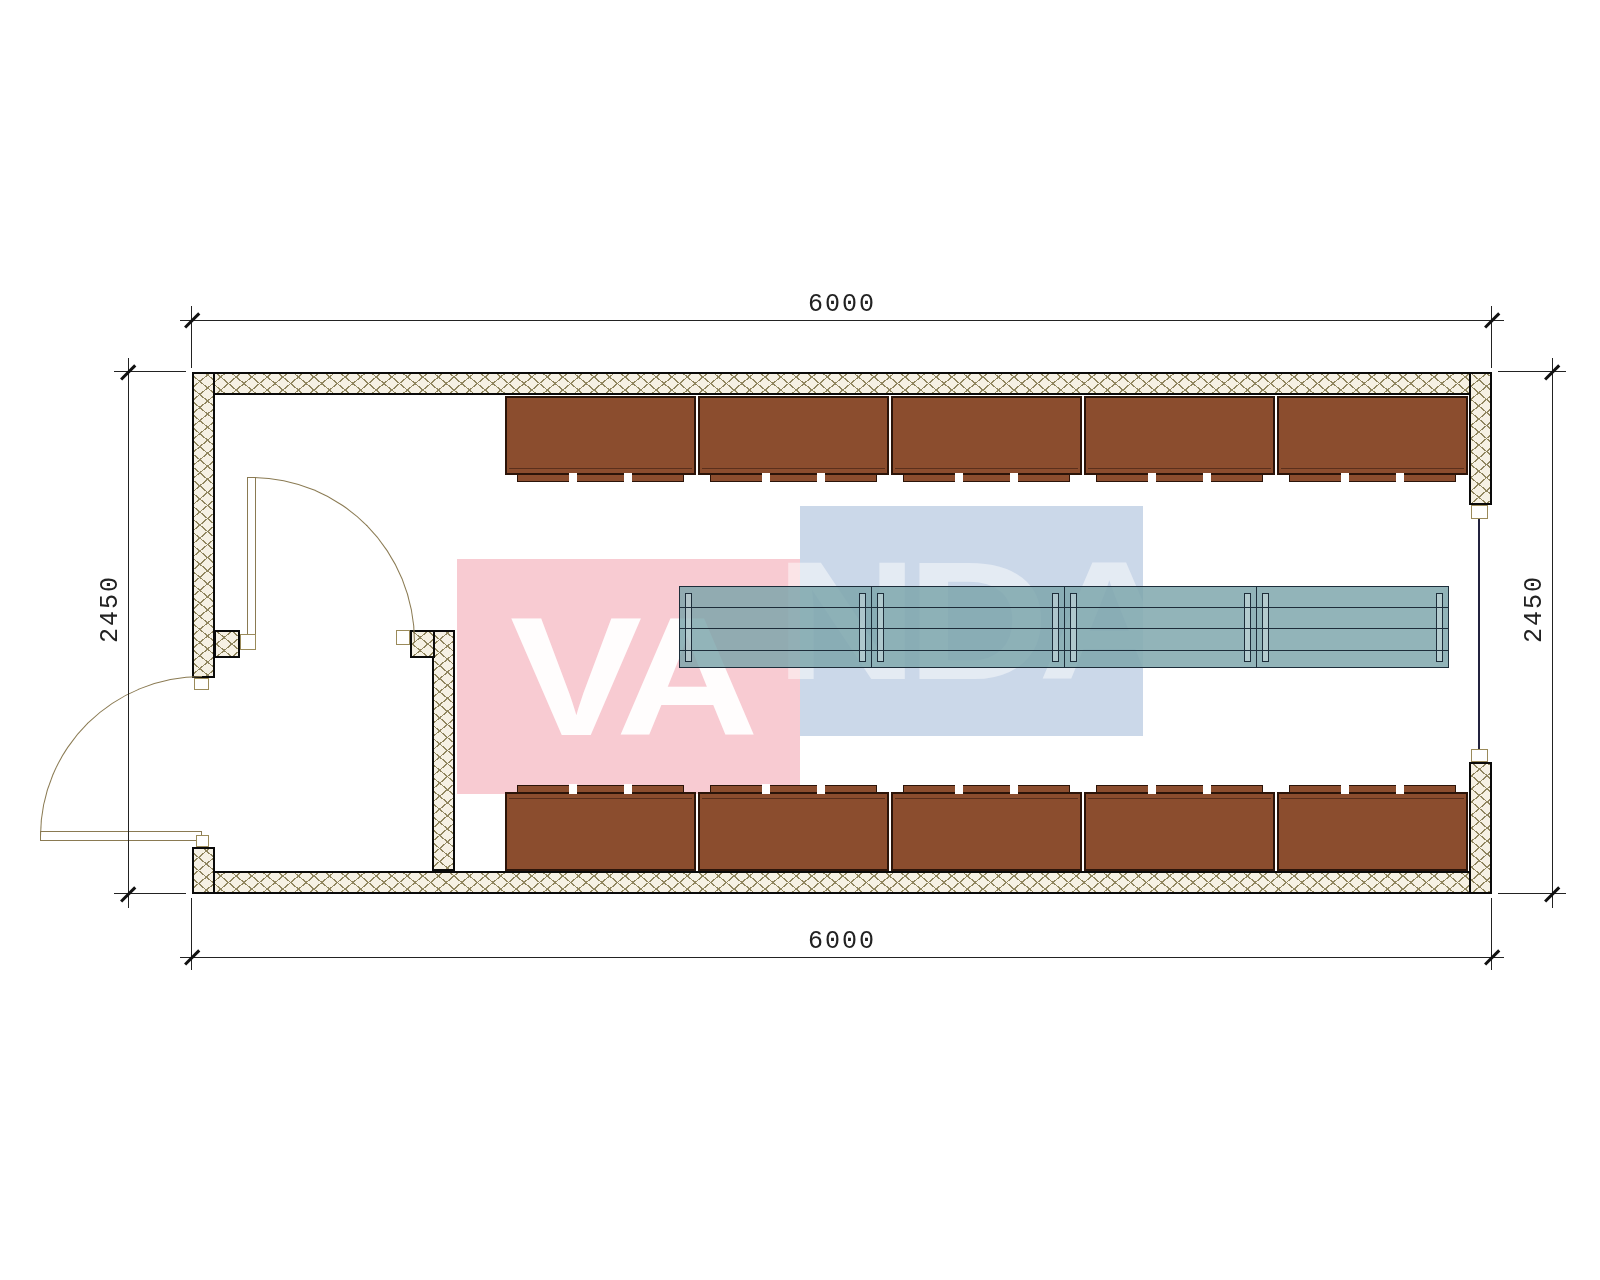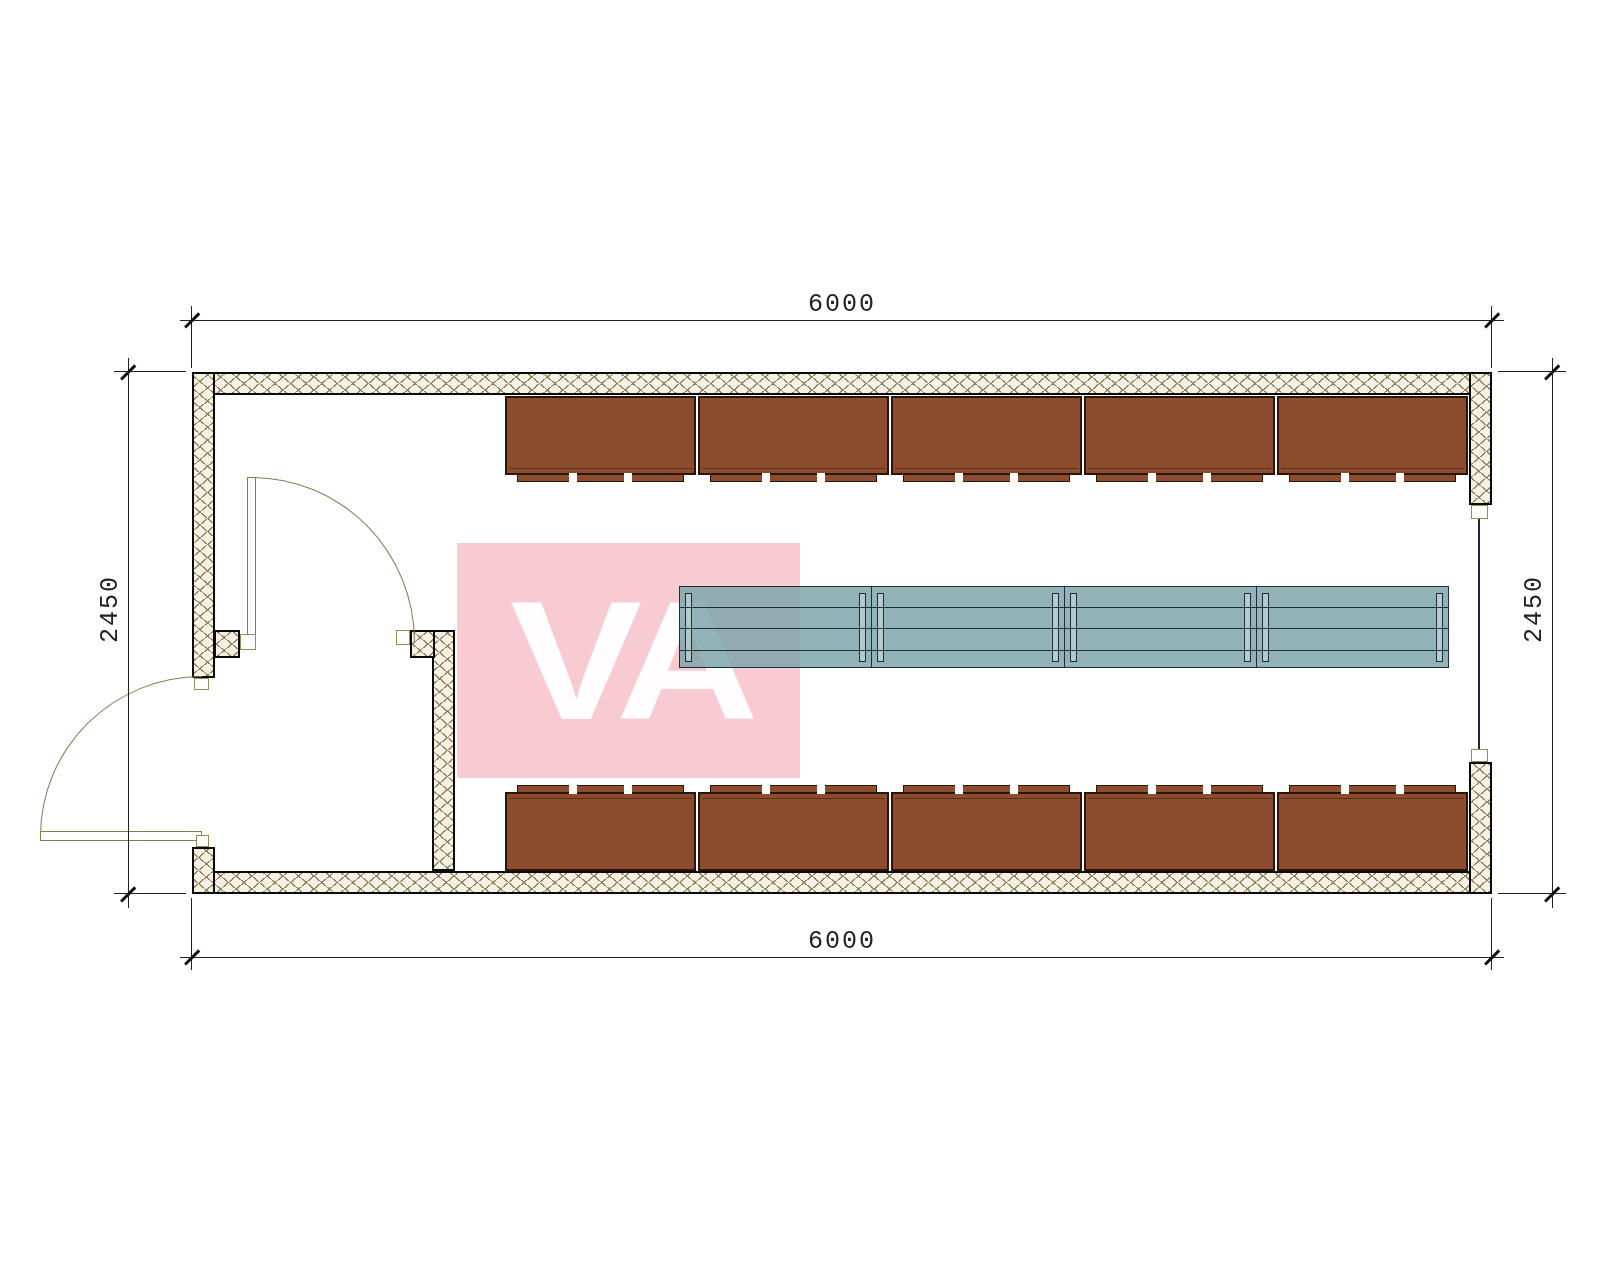--- a/index.html
+++ b/index.html
@@ -1,21 +1,21 @@
 <!DOCTYPE html>
 <html style="--pink: #f8cbd2; --blue: #cbd8e9; --wall-fill: #f6f1e4; --wall-hatch-line: #90865f; --cabinet-fill: #8B4D2E; --cabinet-border: #2b1409; --table-fill: rgba(122,164,169,0.82); --table-line: #1d2d3a; --door-line: #8a7a52; --dim-color: #222222;"><head>
 <meta charset="utf-8">
 <style>
   html,body{margin:0;padding:0;background:#ffffff;}
   #canvas{position:relative;width:1600px;height:1280px;background:#fff;overflow:hidden;
           font-family:"Liberation Sans",sans-serif;}
 
   
   .wm-block{position:absolute;z-index:1;display:flex;align-items:center;justify-content:center;overflow:visible;}
-  .wm-pink{left:457px;top:543px;width:343px;height:235px;background:var(--pink,#f8cbd2);}
+  .wm-pink{left:457px;top:559px;width:343px;height:235px;background:var(--pink,#f8cbd2);}
   .wm-blue{left:800px;top:506px;width:343px;height:230px;background:var(--blue,#cbd8e9);}
   .wm-text{font-weight:bold;font-size:168px;line-height:1;letter-spacing:-10px;
            font-family:"Liberation Sans",sans-serif;transform:scaleX(1.18);white-space:nowrap;}
   .wm-pink .wm-text{color:rgba(255,255,255,0.95);}
   .wm-blue .wm-text{color:rgba(255,255,255,0.48);}
 
   
   .wall{position:absolute;z-index:2;box-sizing:border-box;border:2.5px solid #0a0a0a;
         background-color:var(--wall-fill,#f6f1e4);
         background-image:
@@ -66,20 +66,23 @@
   .glazing{position:absolute;z-index:2;background:#23233f;}
 </style>
 </head>
 <body>
 
 <div id="canvas">
 
   <div class="wm-block wm-pink">
     <div class="wm-text">VA</div>
   </div>
+  <div class="wm-block wm-blue">
+    <div class="wm-text">NDA</div>
+  </div>
 
   <div class="wall" style="left:192px;top:372px;width:1300px;height:23px;"></div>
   <div class="wall" style="left:192px;top:871px;width:1300px;height:23px;"></div>
   <div class="wall" style="left:192px;top:372px;width:23px;height:306px;"></div>
   <div class="wall" style="left:192px;top:847px;width:23px;height:47px;"></div>
   <div class="wall" style="left:1469px;top:372px;width:23px;height:133px;"></div>
   <div class="wall" style="left:1469px;top:762px;width:23px;height:132px;"></div>
 
   <div class="wall" style="left:432px;top:630px;width:23px;height:241px;"></div>
   <div class="wall" style="left:410px;top:630px;width:25px;height:28px;"></div>

